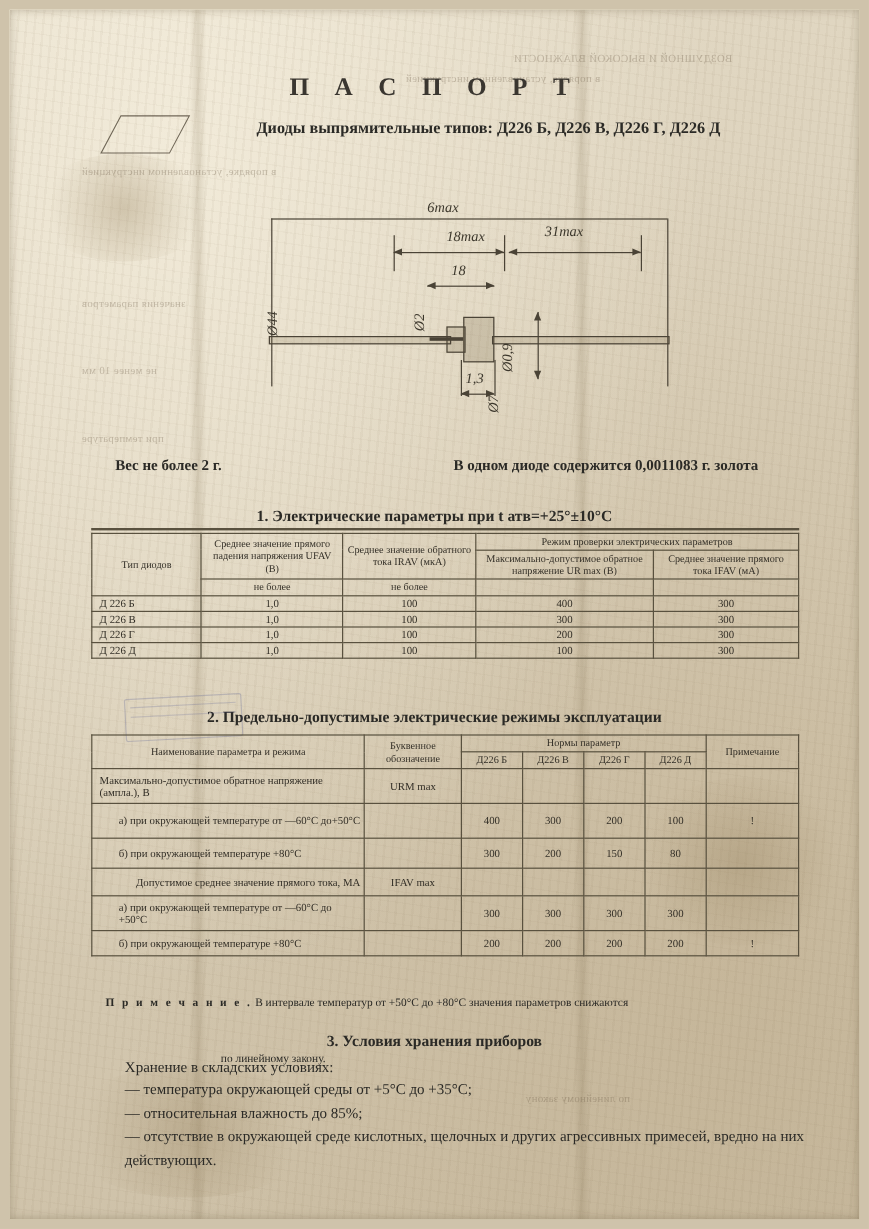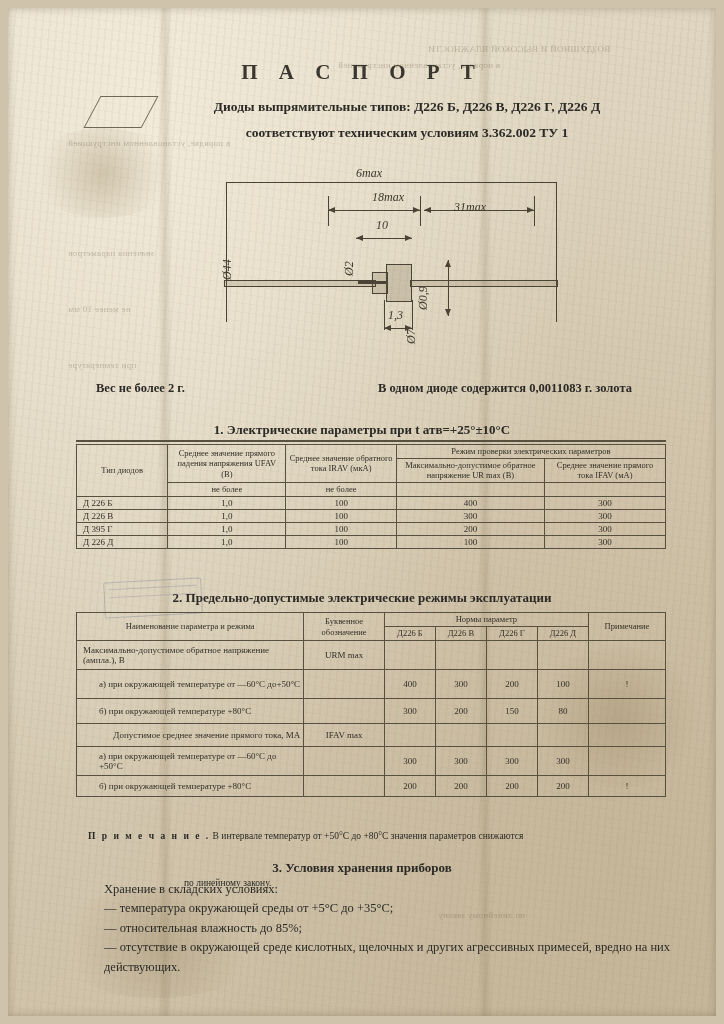--- a/index.html
+++ b/index.html
@@ -163,42 +163,41 @@
     <div class="ghost" style="left:60px;top:296px;">не менее 10 мм</div>
     <div class="ghost" style="left:60px;top:352px;">при температуре</div>
     <div class="ghost" style="left:430px;top:902px;">по линейному закону</div>
 
     <h1 class="title">П А С П О Р Т</h1>
 
     <div class="diamond"></div>
 
     <div class="subtitle">
       <div>Диоды выпрямительные типов: Д226 Б, Д226 В, Д226 Г, Д226 Д</div>
-      <div>соответствуют техническим условиям 3.362.002 ТУ 1</div>
     </div>
 
     <div class="drawing">
 
       <div class="dline" style="left:18px;top:14px;width:1px;height:140px;"></div>
       <div class="dline" style="left:18px;top:14px;width:330px;height:1px;"></div>
       <div class="dline" style="left:348px;top:14px;width:1px;height:140px;"></div>
 
       <div class="dlabel" style="left:148px;top:-2px;">6тах</div>
 
       <div class="arrowed" style="left:120px;top:42px;width:92px;"></div>
       <div class="dlabel" style="left:140px;top:22px;margin-left:24px;">18mах</div>
       <div class="dline" style="left:120px;top:28px;width:1px;height:30px;"></div>
       <div class="dline" style="left:212px;top:28px;width:1px;height:30px;"></div>
 
       <div class="arrowed" style="left:216px;top:42px;width:110px;"></div>
-      <div class="dlabel" style="left:246px;top:32px;font-family:Liberation Serif, serif;">31mах</div>
+      <div class="dlabel" style="left:246px;top:18px;font-family:Liberation Serif, serif;">31mах</div>
       <div class="dline" style="left:326px;top:28px;width:1px;height:30px;"></div>
 
       <div class="arrowed" style="left:148px;top:70px;width:56px;"></div>
-      <div class="dlabel" style="left:168px;top:50px;">10</div>
+      <div class="dlabel" style="left:168px;top:50px;">18</div>
 
       <div class="body-rect" style="left:178px;top:96px;width:24px;height:36px;"></div>
       <div class="body-rect" style="left:164px;top:104px;width:14px;height:20px;"></div>
       <div class="lead" style="left:16px;top:112px;width:150px;"></div>
       <div class="lead" style="left:202px;top:112px;width:146px;"></div>
 
       <div class="dline" style="left:150px;top:113px;width:28px;height:3px;"></div>
 
       <div class="dlabel rot" style="left:12px;top:112px;">Ø44</div>
       <div class="dlabel rot" style="left:134px;top:108px;">Ø2</div>
@@ -245,21 +244,21 @@
         <td class="c">300</td>
       </tr>
       <tr>
         <td class="typecol">Д 226 В</td>
         <td class="c">1,0</td>
         <td class="c">100</td>
         <td class="c">300</td>
         <td class="c">300</td>
       </tr>
       <tr>
-        <td class="typecol">Д 395 Г</td>
+        <td class="typecol">Д 226 Г</td>
         <td class="c">1,0</td>
         <td class="c">100</td>
         <td class="c">200</td>
         <td class="c">300</td>
       </tr>
       <tr>
         <td class="typecol">Д 226 Д</td>
         <td class="c">1,0</td>
         <td class="c">100</td>
         <td class="c">100</td>

